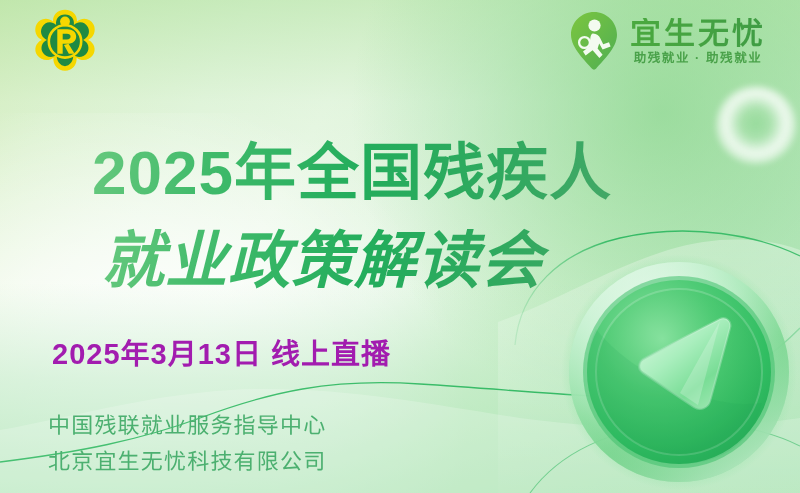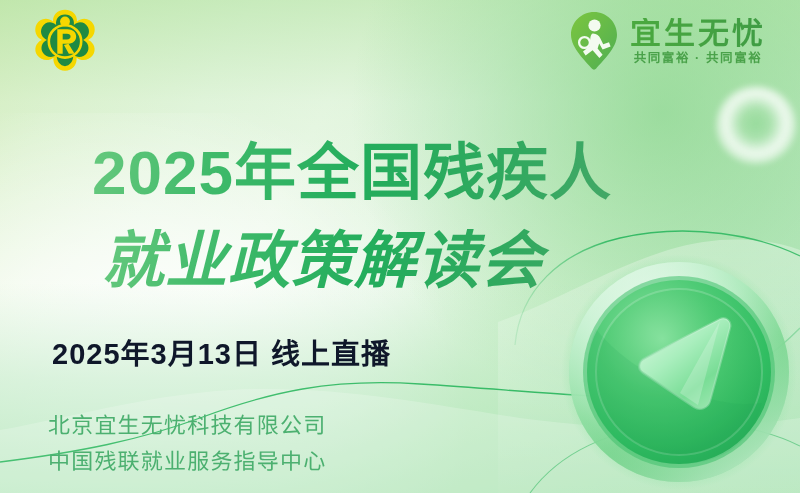--- a/index.html
+++ b/index.html
@@ -160,21 +160,21 @@
     font-style: italic;
   }
 
   
   .subtitle {
     position: absolute;
     left: 52px; top: 330px;
     font-size: 29px;
     font-weight: bold;
     letter-spacing: 1px;
-    color: #0f172a;
+    color: #a21caf;
     white-space: nowrap;
   }
 
   
   .orgs {
     position: absolute;
     left: 48px; top: 408px;
   }
   .org-line {
     font-size: 22px;
@@ -290,34 +290,34 @@
       <circle cx="25.5" cy="15.5" r="6.1" fill="#f3fbf0"></circle>
 
       <path d="M24 23.5 C27.6 23.5 30.2 25.7 31.4 28.4 L34.2 34.2 L40 32.3 L41.6 36.4 L33.6 39.4 L30.2 33.4 L28.6 38.6 L33.6 44.8 L30.4 48 L23.6 40.2 L16.6 45.4 L14 41.6 L20.4 36.2 L21.4 27.5 C21.8 25.2 22.6 23.5 24 23.5 Z" fill="#f3fbf0"></path>
 
       <circle cx="15.5" cy="32.5" r="5.4" fill="none" stroke="#f3fbf0" stroke-width="2.3"></circle>
 
       <path d="M22.5 48 L27.5 48 L27.5 53 L22.5 53 Z" fill="#f3fbf0" opacity="0"></path>
     </svg>
     <div class="brand-text">
       <div class="brand-name">宜生无忧</div>
-      <div class="brand-slogan">共同富裕 · 共同富裕</div>
+      <div class="brand-slogan">助残就业 · 助残就业</div>
     </div>
   </div>
 
   <div class="headline">
     <div class="headline-line">2025年全国残疾人</div>
     <div class="headline-line headline-line-2">就业政策解读会</div>
   </div>
 
   <div class="subtitle">2025年3月13日  线上直播</div>
 
   <div class="orgs">
+    <div class="org-line">中国残联就业服务指导中心</div>
     <div class="org-line">北京宜生无忧科技有限公司</div>
-    <div class="org-line">中国残联就业服务指导中心</div>
   </div>
 
   <svg class="play-button" viewBox="0 0 238 238">
     <defs>
       <radialGradient id="outerRing" cx="42%" cy="28%" r="78%">
         <stop offset="0%" stop-color="#ffffff" stop-opacity="0.96"></stop>
         <stop offset="42%" stop-color="#bff0cb" stop-opacity="0.92"></stop>
         <stop offset="72%" stop-color="#88dc9c" stop-opacity="0.9"></stop>
         <stop offset="100%" stop-color="#6ecf86" stop-opacity="0.78"></stop>
       </radialGradient>

